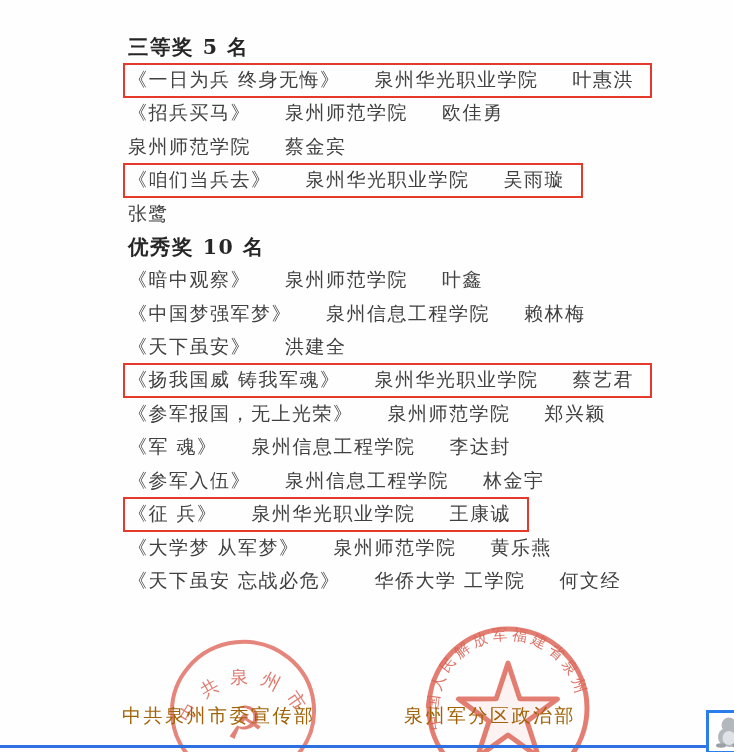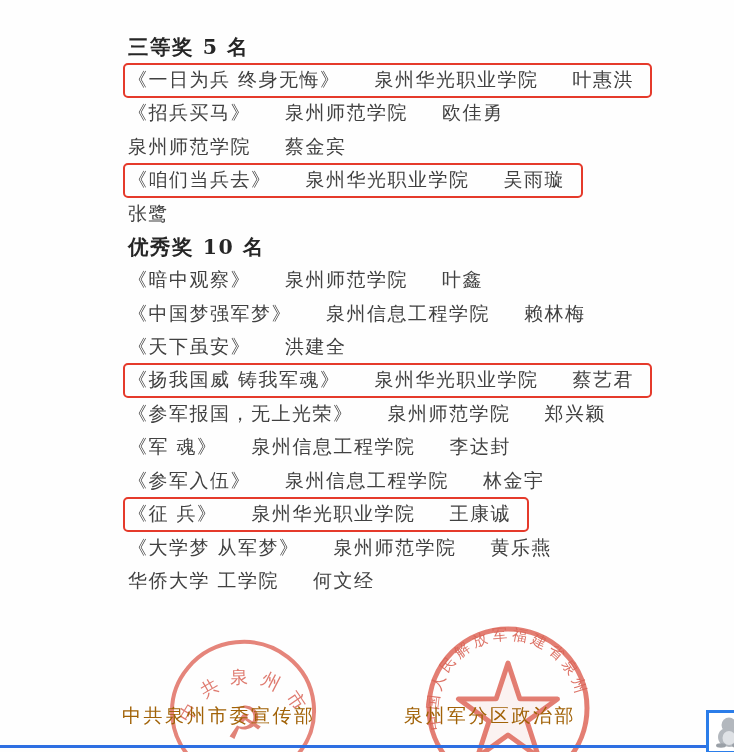--- a/index.html
+++ b/index.html
@@ -11,21 +11,21 @@
   .page{position:absolute;inset:0;background:#fefefe;}
   
   .doc{position:absolute;left:128px;top:30px;}
   .row{height:33.4px;display:flex;align-items:center;}
   .hdr{
     font-size:20.5px;font-weight:700;color:#262626;letter-spacing:1.5px;
   }
   .entry{display:flex;align-items:baseline;column-gap:34px;width:fit-content;}
   .entry span{font-size:19px;color:#414141;letter-spacing:1.5px;white-space:nowrap;}
   .entry.boxed{
-    border:2px solid #e53a2b;border-radius:5px;
+    border:2px solid #e53a2b;border-radius:0;
     padding:2px 16px 3px 3px;margin-left:-5px;
   }
   
   .org{
     position:absolute;top:703px;font-size:19px;color:#a16207;
     letter-spacing:2.5px;z-index:3;white-space:nowrap;
   }
   .org.left{left:122px;}
   .org.right{left:404px;}
   
@@ -159,20 +159,21 @@
     <div class="row">
       <div class="entry">
         <span>《大学梦 从军梦》</span>
         <span>泉州师范学院</span>
         <span>黄乐燕</span>
       </div>
     </div>
 
     <div class="row">
       <div class="entry">
+        <span>《天下虽安 忘战必危》</span>
         <span>华侨大学 工学院</span>
         <span>何文经</span>
       </div>
     </div>
 
   </div>
 
   <svg class="seal left" width="160" height="150" viewBox="0 0 160 150">
     <defs>
       <path id="lsarc" d="M 24 100 A 58 58 0 0 1 136 100" fill="none"></path>

